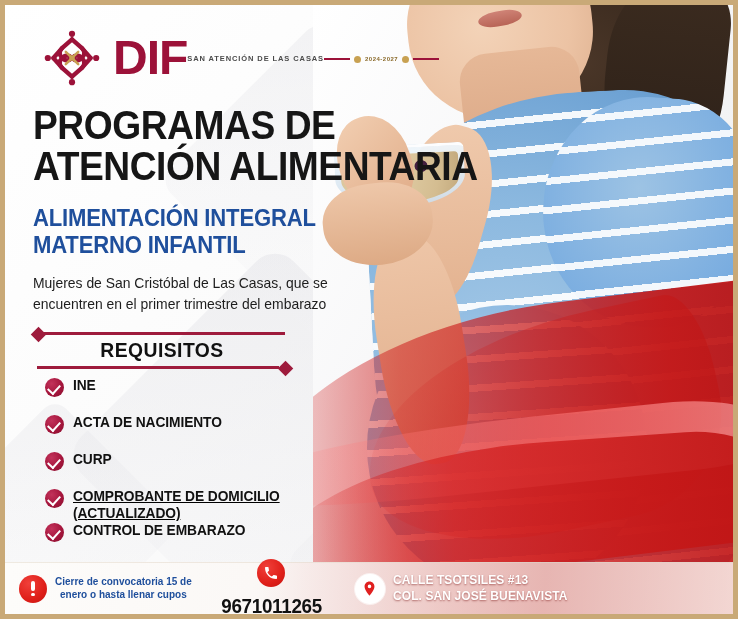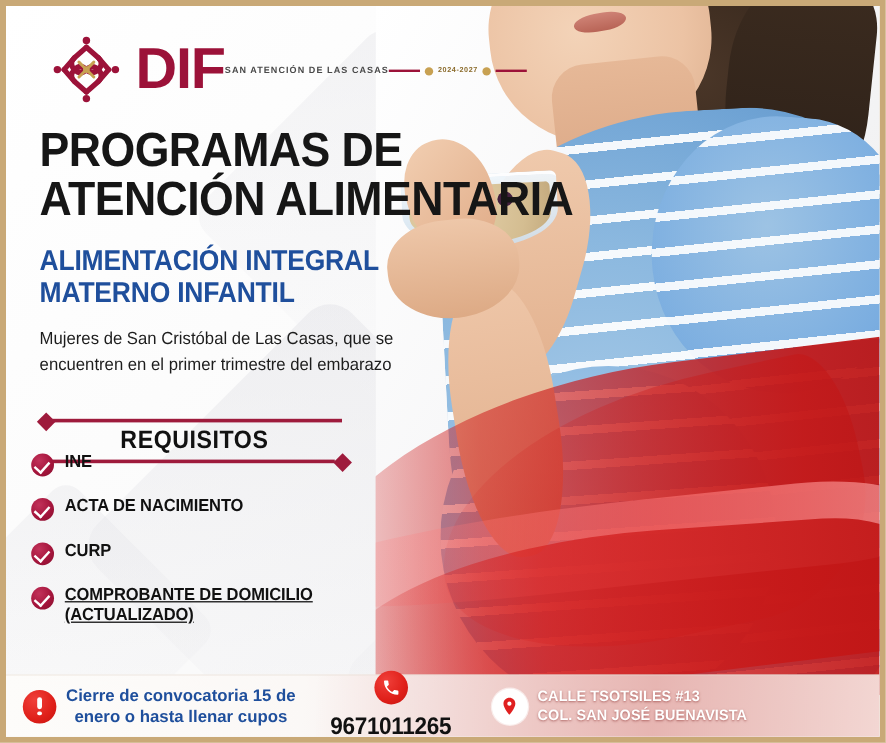--- a/index.html
+++ b/index.html
@@ -234,42 +234,42 @@
     transform:scaleX(.92); transform-origin:left center;
     white-space:pre-line;
   }
   .desc {
     position:absolute; left:28px; top:268px; width:360px;
     font-size:14.5px; line-height:1.45; color:#1d1d1d;
     transform:scaleX(.96); transform-origin:left center;
   }
 
   
-  .req-block { position:absolute; left:28px; top:341px; width:258px; }
+  .req-block { position:absolute; left:28px; top:324px; width:258px; }
   .req-line { position:relative; height:8px; }
   .req-line .bar {
     position:absolute; top:3px; height:3px;
     background:#9e1b3c;
   }
   .req-line .dia {
     position:absolute; top:0px; width:11px; height:11px;
     background:#9e1b3c; transform:rotate(45deg);
   }
   .req-top .bar { left:8px; right:6px; }
   .req-top .dia { left:0; }
   .req-bot .bar { left:4px; right:12px; }
   .req-bot .dia { right:0; }
   .req-title {
     text-align:center; font-size:21px; font-weight:bold;
     color:#111; letter-spacing:.5px; line-height:1.25;
     transform:scaleX(.92);
   }
 
   
-  .checks { position:absolute; left:21px; top:372px; width:300px; }
+  .checks { position:absolute; left:40px; top:372px; width:300px; }
   .ck-item {
     display:flex; align-items:flex-start; gap:9px;
     margin-bottom:17px;
   }
   .ck-item.tight { margin-bottom:0;text-decoration:underline; }
   .ck-icon {
     flex:0 0 auto; width:19px; height:19px; margin-top:1px;
     border-radius:50%;
     background:radial-gradient(circle at 35% 30%, #c2325a 0%, #a5153c 55%, #87112f 100%);
     position:relative;
@@ -315,21 +315,21 @@
   }
   .ic-warn::before {
     content:""; position:absolute; left:12.4px; top:6px;
     width:3.4px; height:10px; background:#fff; border-radius:2px;
   }
   .ic-warn::after {
     content:""; position:absolute; left:12.4px; top:18px;
     width:3.4px; height:3.4px; background:#fff; border-radius:50%;
   }
   .f-warn-txt {
-    font-size:14px; font-weight:bold; color:#1f4f9c;
+    font-size:10px; font-weight:bold; color:#1f4f9c;
     line-height:1.22; text-align:center; white-space:pre-line;
   }
 
   .ic-phone {
     width:28px; height:28px; border-radius:50%;
     background:radial-gradient(circle at 35% 30%,#f0403a,#df1f19 60%,#c41410 100%);
     display:flex; align-items:center; justify-content:center;
     flex:0 0 auto;
   }
   .ic-phone svg { width:16px; height:16px; fill:#fff; }
@@ -462,20 +462,24 @@
     </div>
     <div class="ck-item">
       <span class="ck-icon"></span>
       <span class="ck-label">CURP</span>
     </div>
     <div class="ck-item tight">
       <span class="ck-icon"></span>
       <span class="ck-label">COMPROBANTE DE DOMICILIO
 (ACTUALIZADO)</span>
     </div>
+    <div class="ck-item">
+      <span class="ck-icon"></span>
+      <span class="ck-label">CONTROL DE EMBARAZO</span>
+    </div>
   </div>
 
   <div class="foot-rule">
     <span class="bar"></span>
     <span class="dia"></span>
   </div>
 
   <div class="footer">
     <div class="foot-fade"></div>
 

